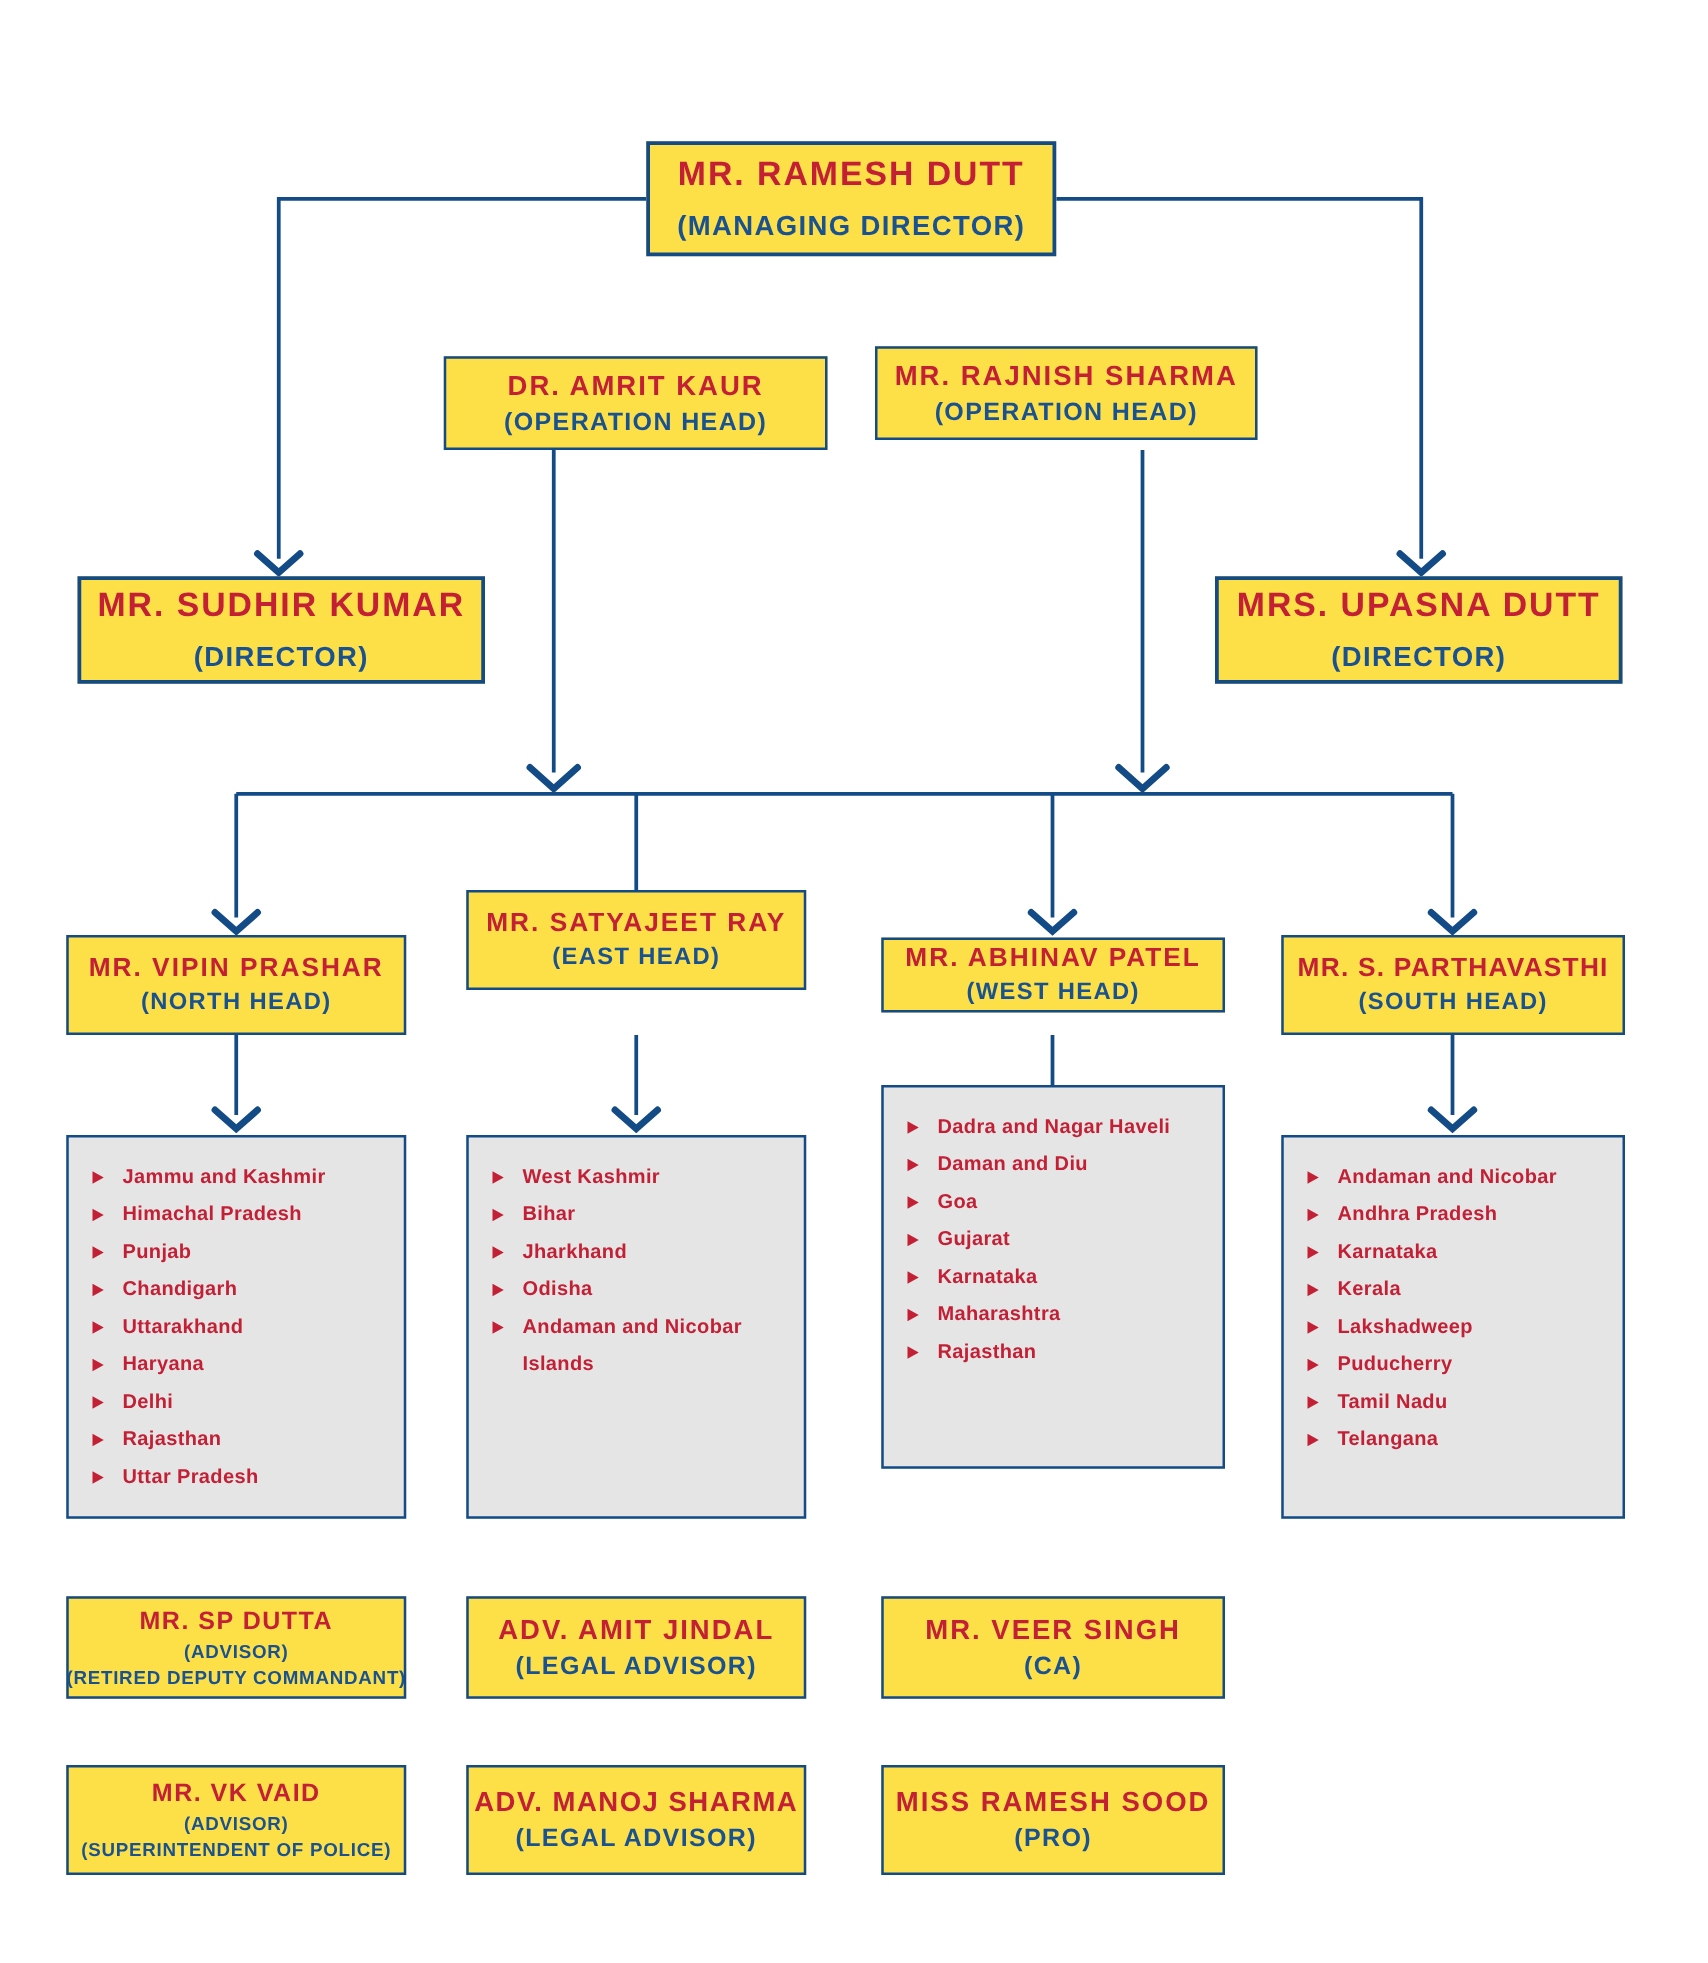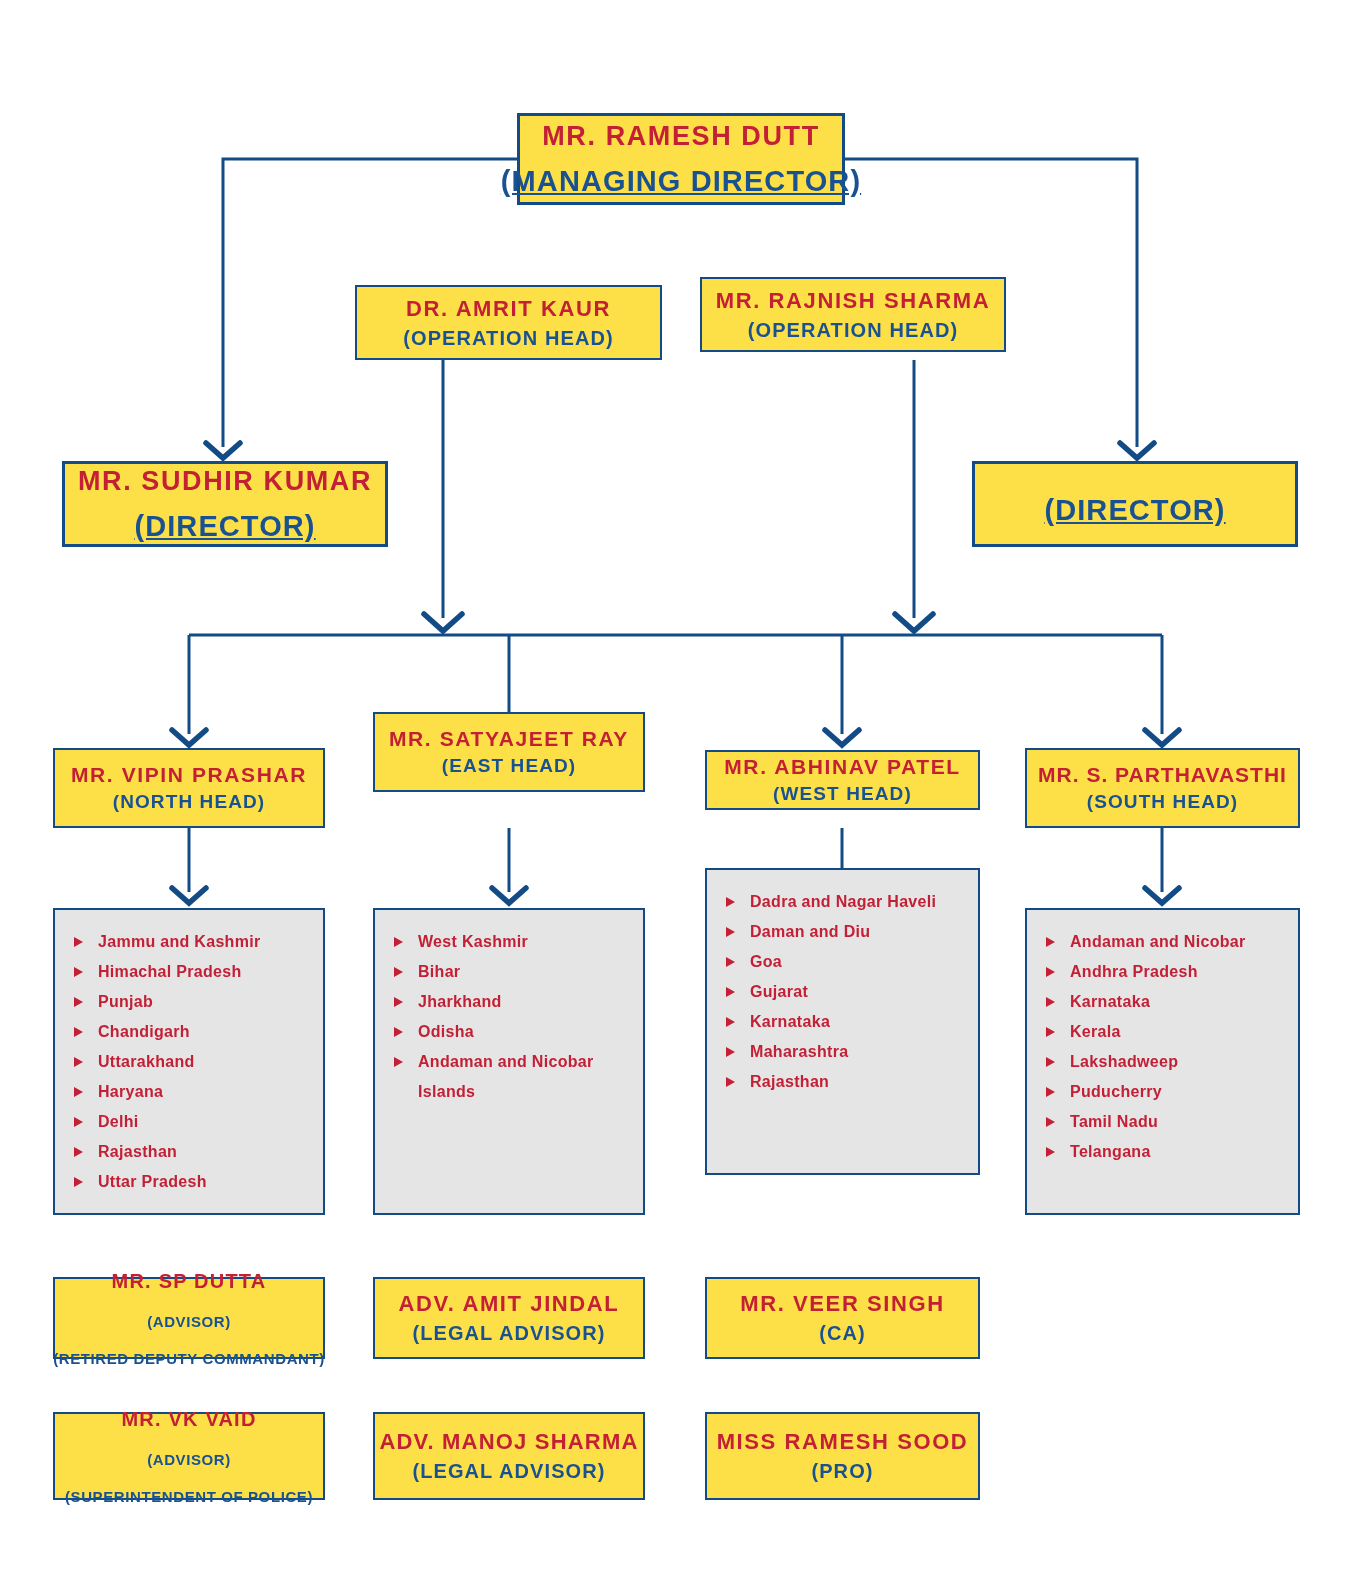--- a/index.html
+++ b/index.html
@@ -13,27 +13,27 @@
   body{font-family:"Liberation Sans", sans-serif;}
   .canvas{position:relative;width:1366px;height:1570px;background:var(--bg);overflow:hidden;}
   .connectors{position:absolute;left:0;top:0;width:1366px;height:1570px;}
   .connectors path{stroke:var(--line);stroke-width:3;fill:none;}
   .connectors polyline{stroke:var(--line);stroke-width:5.5;fill:none;stroke-linecap:round;stroke-linejoin:miter;}
   .box{position:absolute;background:#fde047;border:2.5px solid var(--line);display:flex;flex-direction:column;align-items:center;justify-content:center;text-align:center;box-sizing:border-box;}
   .box.thick{border-width:3px;}
   .name{color:var(--red);font-weight:bold;letter-spacing:1.6px;white-space:nowrap;}
   .role{color:var(--blue);font-weight:bold;letter-spacing:1.1px;white-space:nowrap;}
   .n-xl{font-size:27px;}
-  .r-xl{font-size:29px;margin-top:13px;text-decoration:underline;}
+  .r-xl{font-size:22px;margin-top:13px;}
   .n-lg{font-size:22px;}
   .r-lg{font-size:20px;margin-top:5px;}
   .n-md{font-size:21px;}
   .r-md{font-size:19px;margin-top:4px;}
   .n-sm{font-size:20px;letter-spacing:1.2px;}
-  .r-sm{font-size:15px;margin-top:20px;letter-spacing:0.6px;}
+  .r-sm{font-size:15px;margin-top:4px;letter-spacing:0.6px;}
   .listbox{position:absolute;background:#e5e5e5;border:2.5px solid var(--line);box-sizing:border-box;}
   .states{list-style:none;margin:0;padding:17px 8px 0 19px;}
   .states li{position:relative;padding-left:24px;color:var(--red);font-weight:bold;font-size:16px;letter-spacing:0.3px;line-height:30px;text-align:left;}
   .tri{position:absolute;left:0;top:9.5px;width:0;height:0;border-left:9px solid var(--red);border-top:5.5px solid transparent;border-bottom:5.5px solid transparent;}
 </style>
 </head>
 <body>
 
 <div class="canvas">
 
@@ -101,20 +101,21 @@
   <div class="box" style="left:700px;top:277px;width:306px;height:75px">
     <div class="name n-lg">MR. RAJNISH SHARMA</div>
     <div class="role r-lg">(OPERATION HEAD)</div>
   </div>
 
   <div class="box thick" style="left:62px;top:461px;width:326px;height:86px">
     <div class="name n-xl">MR. SUDHIR KUMAR</div>
     <div class="role r-xl">(DIRECTOR)</div>
   </div>
   <div class="box thick" style="left:972px;top:461px;width:326px;height:86px">
+    <div class="name n-xl">MRS. UPASNA DUTT</div>
     <div class="role r-xl">(DIRECTOR)</div>
   </div>
 
   <div class="box" style="left:53px;top:748px;width:272px;height:80px">
     <div class="name n-md">MR. VIPIN PRASHAR</div>
     <div class="role r-md">(NORTH HEAD)</div>
   </div>
   <div class="box" style="left:373px;top:712px;width:272px;height:80px">
     <div class="name n-md">MR. SATYAJEET RAY</div>
     <div class="role r-md">(EAST HEAD)</div>

